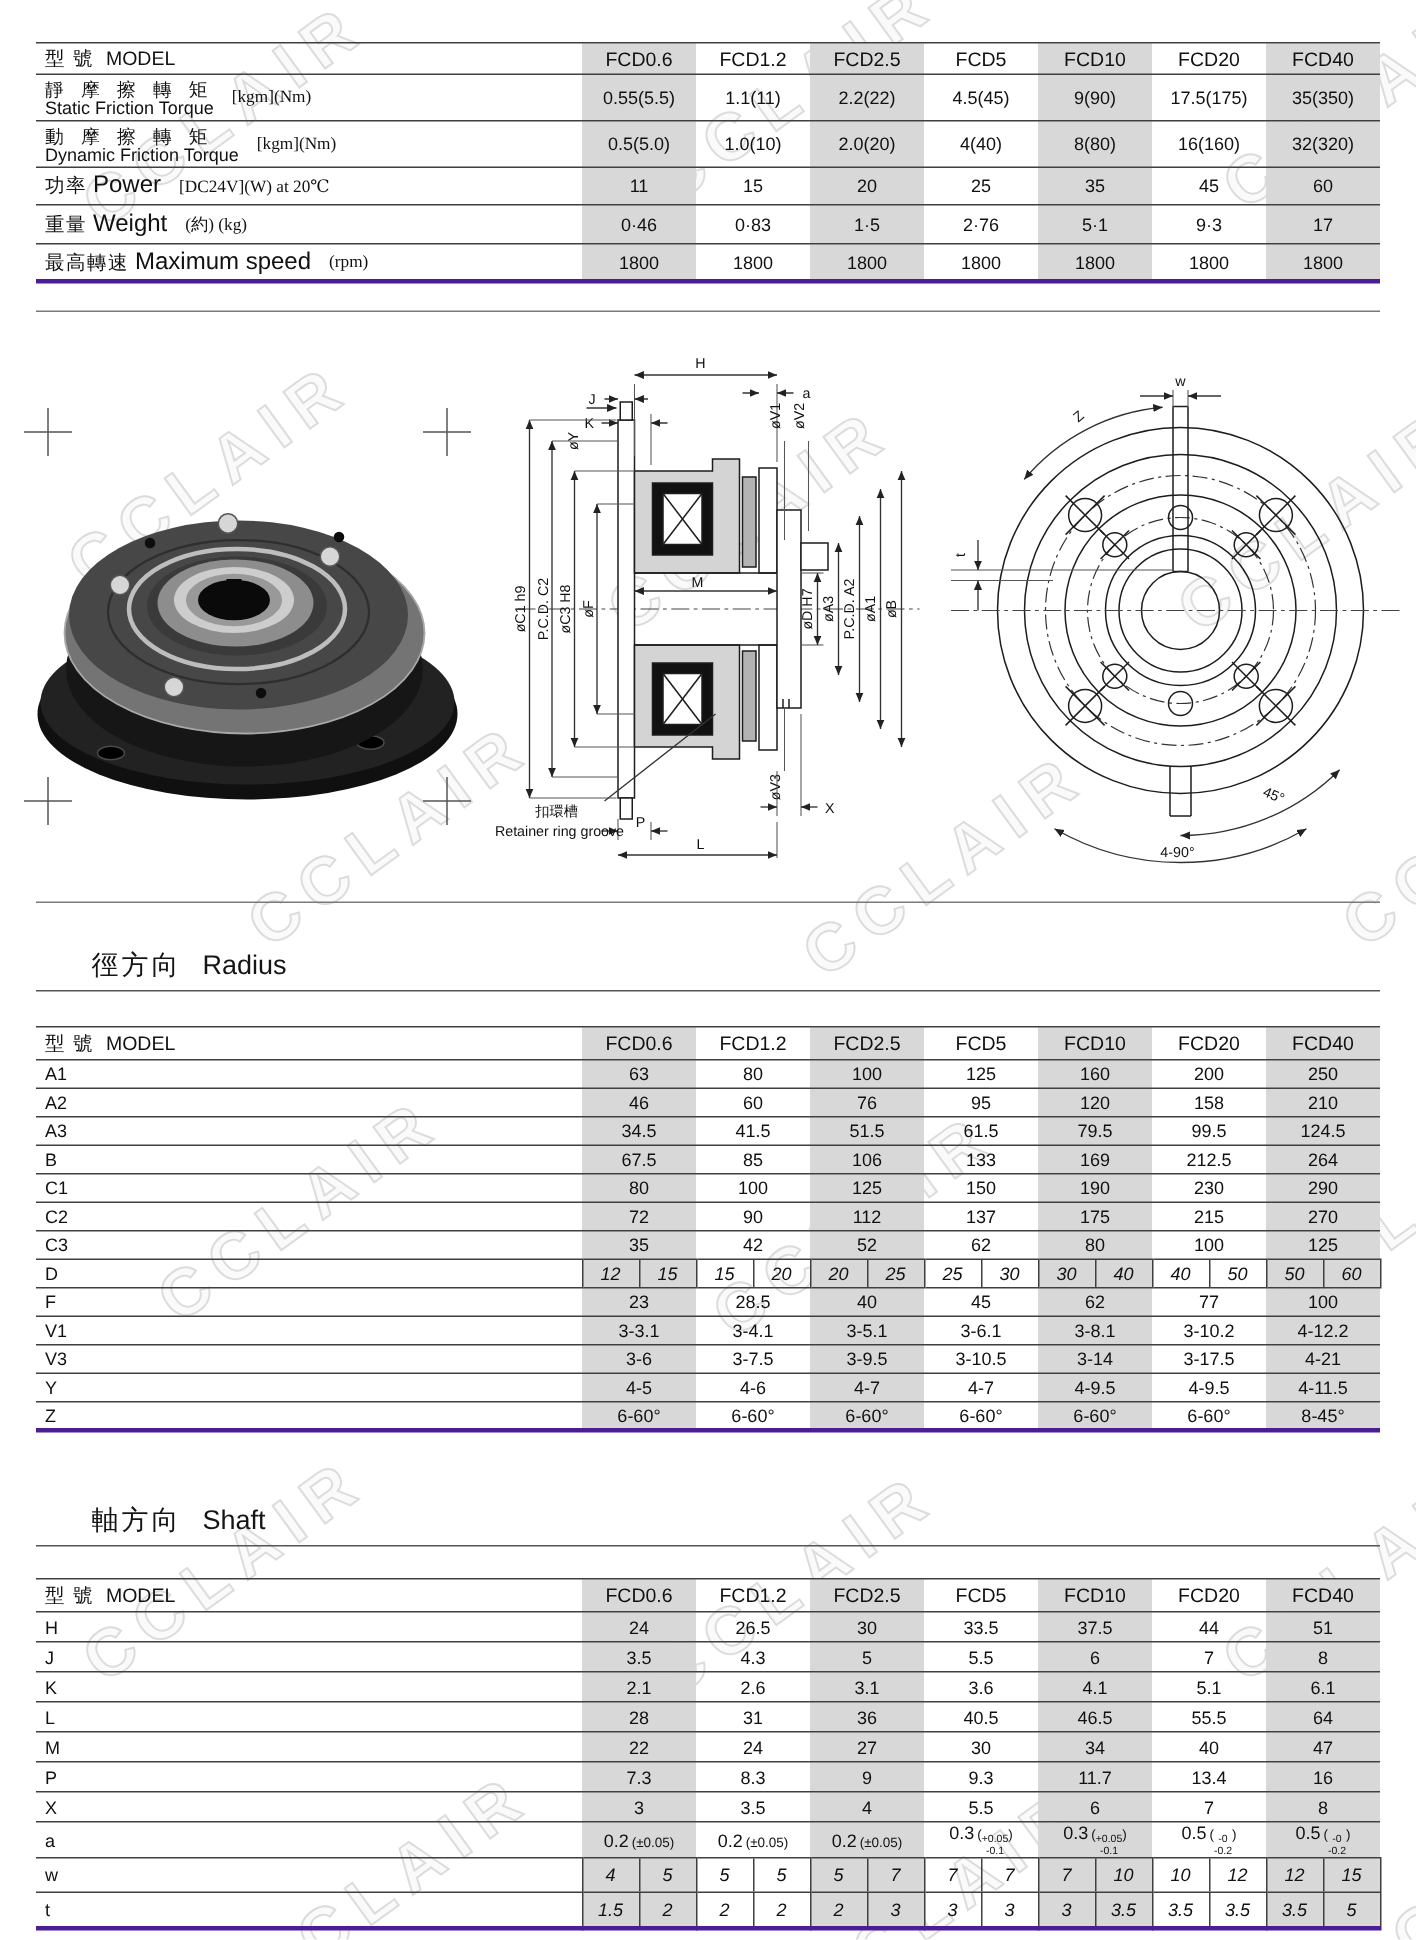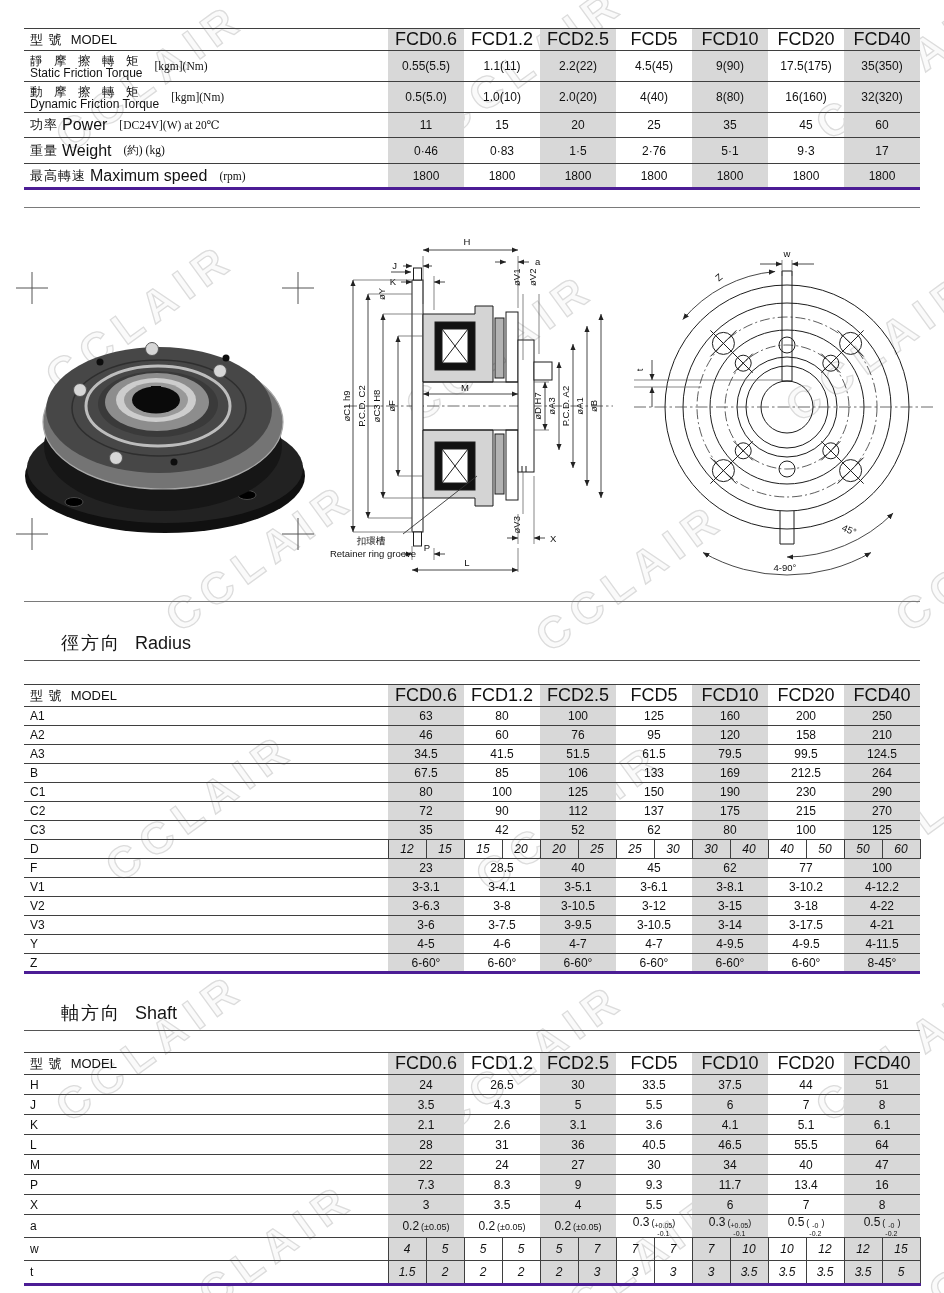--- a/index.html
+++ b/index.html
@@ -12,21 +12,21 @@
   .content { position:absolute; inset:0; z-index:1; }
 
   
   table { border-collapse:collapse; table-layout:fixed; width:896px; position:absolute; left:24px; background:transparent; }
   .c-lbl { width:364px; } .c-val { width:76px; }
   tr { border-top:1px solid #3f3f3f; }
   table { border-bottom:3px solid #4c1d95; }
   th.lbl { text-align:left; font-weight:normal; padding-left:6px; }
   td { text-align:center; font-size:12px; padding:0; }
   td:nth-child(2n) { background:#d8d8d8; }
-  .mh { font-size:18px; }
+  .mh { font-size:13px; }
   .zh { font-size:13px; letter-spacing:1px; }
   .hdr-en { font-size:13px; margin-left:8px; letter-spacing:0; }
   .lblrow { display:flex; align-items:center; }
   .l2 { display:flex; flex-direction:column; justify-content:center; }
   .zh-sp { font-size:12.5px; letter-spacing:4px; line-height:14px; }
   .en-sm { font-size:12px; line-height:10px; }
   .en-md { font-size:16px; margin-left:4px; }
   .unit { font-family:"Liberation Serif","DejaVu Serif",serif; font-size:11.5px; margin-left:12px; }
   .tol { font-size:9px; margin-left:2px; }
   .stk { display:inline-flex; flex-direction:column; font-size:7px; line-height:7.5px; vertical-align:-2px; }
@@ -594,30 +594,20 @@
             <th class="lbl">V1</th>
             <td>3-3.1</td>
             <td>3-4.1</td>
             <td>3-5.1</td>
             <td>3-6.1</td>
             <td>3-8.1</td>
             <td>3-10.2</td>
             <td>4-12.2</td>
           </tr>
           <tr>
-            <th class="lbl">V2</th>
-            <td>3-6.3</td>
-            <td>3-8</td>
-            <td>3-10.5</td>
-            <td>3-12</td>
-            <td>3-15</td>
-            <td>3-18</td>
-            <td>4-22</td>
-          </tr>
-          <tr>
             <th class="lbl">V3</th>
             <td>3-6</td>
             <td>3-7.5</td>
             <td>3-9.5</td>
             <td>3-10.5</td>
             <td>3-14</td>
             <td>3-17.5</td>
             <td>4-21</td>
           </tr>
           <tr>

